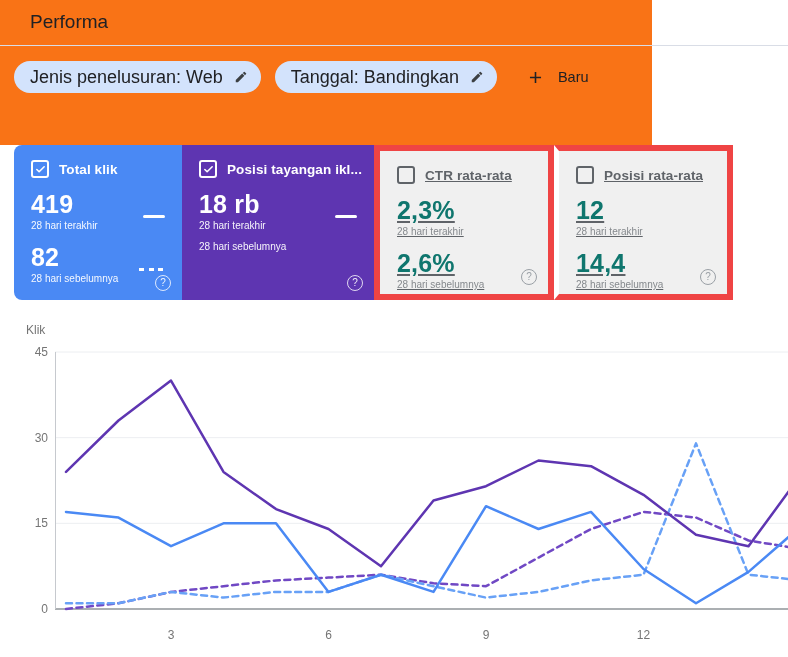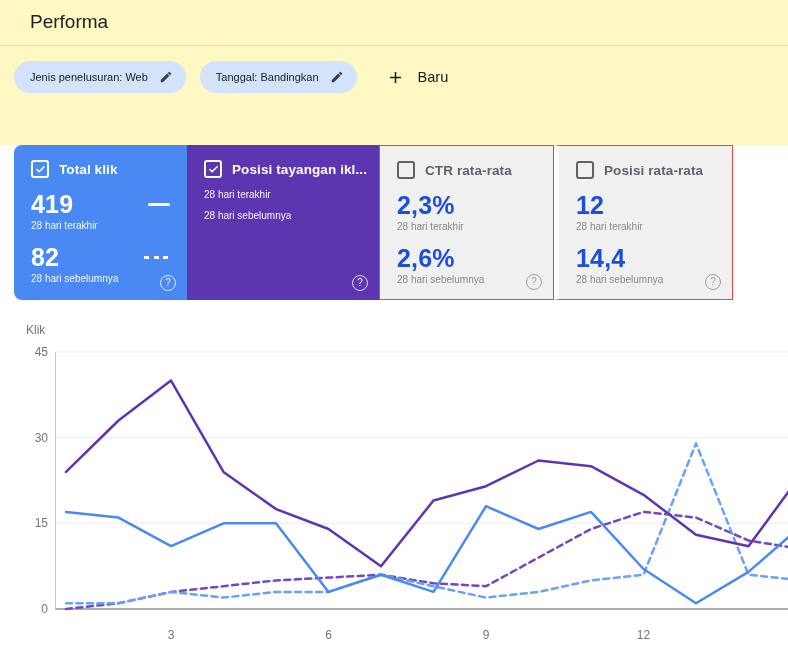--- a/index.html
+++ b/index.html
@@ -3,56 +3,56 @@
 <meta charset="utf-8">
 <style>
   html,body{margin:0;padding:0;}
   body{
     width:788px;height:657px;position:relative;overflow:hidden;
     background:#ffffff;
     font-family:"Liberation Sans", sans-serif;
     -webkit-font-smoothing:antialiased;
   }
   
-  .header{position:absolute;top:0;left:0;width:788px;height:145px;background:#fef9c3;}
+  .header{position:absolute;top:0;left:0;width:652px;height:145px;background:#f97316;}
   .page-title{position:absolute;top:11px;left:30px;font-size:19px;color:#202124;}
   .header-divider{position:absolute;top:45px;left:0;width:788px;border-top:1px solid #d9dde6;}
   .chips-row{position:absolute;top:61px;left:14px;display:flex;align-items:center;gap:14px;}
   .chip{
     height:32px;display:inline-flex;align-items:center;gap:11px;
     background:#d3e3fc;border-radius:16px;padding:0 13px 0 16px;
-    font-size:11px;color:#202124;cursor:pointer;
+    font-size:18px;color:#202124;cursor:pointer;
   }
   .chip .pencil{display:flex;}
   .new-btn{display:inline-flex;align-items:center;gap:13px;margin-left:9px;
     font-size:14.5px;color:#202124;cursor:pointer;background:none;border:none;padding:4px 6px;text-align:right;}
   
   .cards-row{position:absolute;top:145px;left:14px;width:719px;height:155px;display:flex;}
   .card{flex:1 1 0;position:relative;padding:15px 12px 0 17px;box-sizing:border-box;}
   .card--blue{color:#fff;border-radius:8px 0 0 8px;}
   .card--purple{color:#fff;}
-  .card--gray{color:#5f6368;border:1px solid #ef4444;}
+  .card--gray{color:#5f6368;border:6px solid #ef4444;text-decoration:underline;}
   .card--gray.gap-left{border-left:5px solid #ffffff;}
   .card-top{display:flex;align-items:center;gap:10px;margin-bottom:11px;}
   .checkbox{
     width:14px;height:14px;flex:0 0 auto;border:2px solid #ffffff;border-radius:3px;
     display:inline-flex;align-items:center;justify-content:center;cursor:pointer;
   }
   .checkbox svg{display:none;}
   .checkbox.is-checked svg{display:block;}
   .card--gray .checkbox{border-color:#5f6368;}
   .card-label{font-size:13.5px;font-weight:bold;letter-spacing:.1px;white-space:nowrap;overflow:hidden;}
-  .value-row{display:flex;align-items:center;justify-content:space-between;padding-right:5px;margin-top:13px;}
+  .value-row{display:flex;align-items:flex-end;justify-content:space-between;padding-right:5px;margin-top:13px;}
   .metric-value{font-size:25px;font-weight:bold;letter-spacing:.2px;line-height:27px;}
   .line-solid{width:22px;height:3.5px;background:#fff;border-radius:2px;}
   .line-dashed{width:26px;height:3.5px;
     background:repeating-linear-gradient(90deg,#fff 0 5px,transparent 5px 9.5px);}
   .metric-caption{font-size:10px;margin:2px 0 10px 0;color:rgba(255,255,255,.94);}
   .card--gray .metric-caption{color:#85898d;}
-  .card--gray .metric-value{color:#1d4ed8;}
+  .card--gray .metric-value{color:#0f766e;}
   .help-icon{
     position:absolute;right:11px;bottom:9px;width:14px;height:14px;border-radius:50%;
     border:1.5px solid rgba(255,255,255,.8);color:rgba(255,255,255,.9);
     display:flex;align-items:center;justify-content:center;
     font-size:10px;line-height:10px;cursor:pointer;
   }
   .card--gray .help-icon{border-color:#9aa0a6;color:#9aa0a6;}
   
   .chart-wrap{position:absolute;top:310px;left:0;width:788px;height:347px;background:#fff;}
   #chart text{font-family:"Liberation Sans", sans-serif;font-size:12px;fill:#757575;}
@@ -118,20 +118,24 @@
 
   <div class="card card--purple" style="background: rgb(94, 53, 177);">
     <div class="card-top">
       <span class="checkbox is-checked">
         <svg width="11" height="11" viewBox="0 0 24 24">
             <polyline points="20 6 9 17 4 12" fill="none" stroke="#ffffff" stroke-width="3.4" stroke-linecap="round" stroke-linejoin="round"></polyline>
           </svg>
       </span>
       <span class="card-label">Posisi tayangan ikl...</span>
     </div>
+    <div class="value-row">
+      <span class="metric-value">18 rb</span>
+      <span class="line-solid"></span>
+    </div>
     <div class="metric-caption">28 hari terakhir</div>
     <div class="metric-caption">28 hari sebelumnya</div>
     <span class="help-icon">?</span>
   </div>
 
   <div class="card card--gray" style="background: rgb(240, 240, 240);">
     <div class="card-top">
       <span class="checkbox">
         
       </span>

